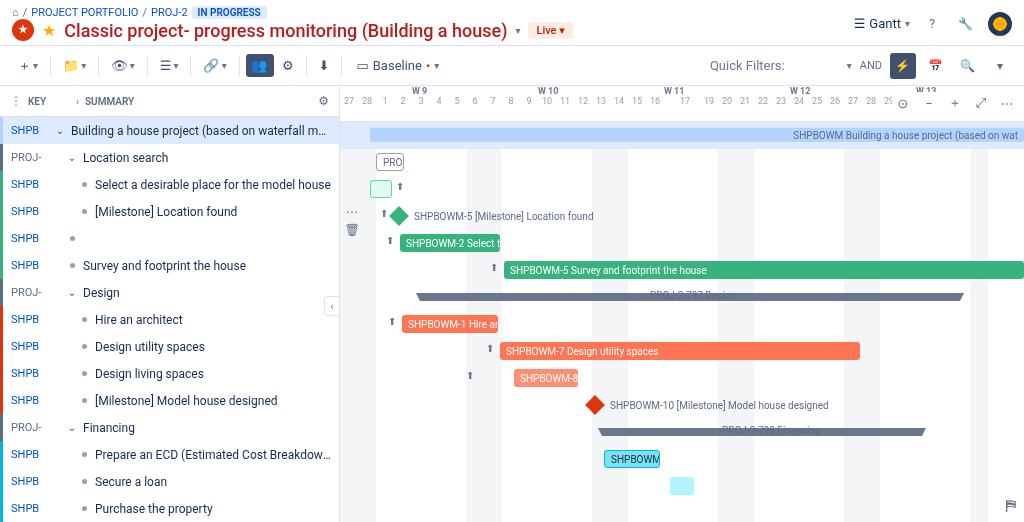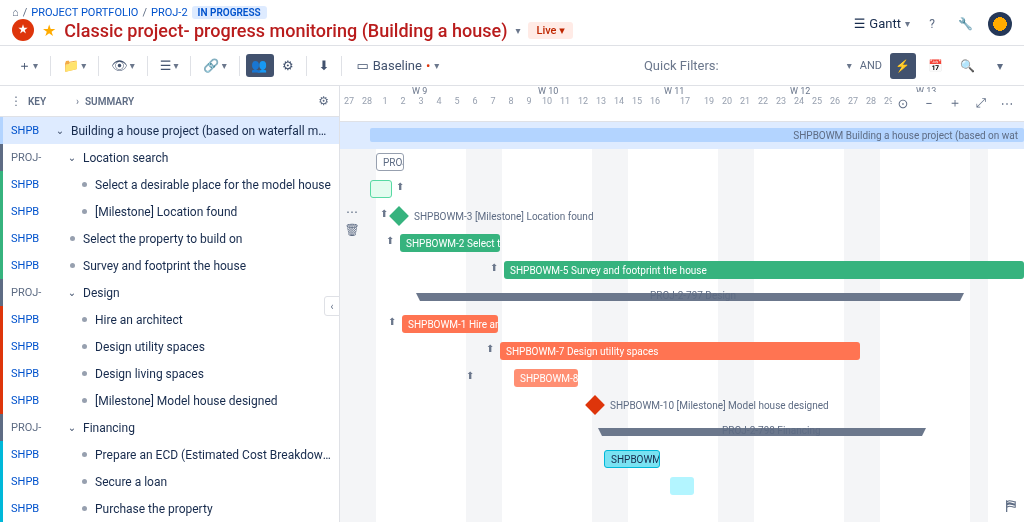--- a/index.html
+++ b/index.html
@@ -24,21 +24,21 @@
 .avatar { width: 24px; height: 24px; border-radius: 50%; background: radial-gradient(circle, #ffab00 40%, #253858 40%); }
 
 
 .toolbar { display: flex; align-items: center; padding: 6px 12px; border-bottom: 1px solid #dfe1e6; gap: 2px; height: 40px; }
 .tool-btn { display: flex; align-items: center; gap: 2px; padding: 4px 6px; color: #42526e; cursor: pointer; border-radius: 3px; font-size: 13px; }
 .tool-btn.dark { background: #42526e; color: #fff; }
 .tool-sep { width: 1px; height: 20px; background: #dfe1e6; margin: 0 4px; }
 .baseline-btn { display: flex; align-items: center; gap: 4px; padding: 4px 8px; font-size: 13px; color: #42526e; }
 .red-dot { color: #de350b; }
 .toolbar-right { margin-left: auto; display: flex; align-items: center; gap: 8px; }
-.quick-filters { color: #6b778c; font-size: 13px; margin-right: 120px; }
+.quick-filters { color: #6b778c; font-size: 13px; margin-right: 54px; }
 .and-label { font-size: 11px; color: #5e6c84; }
 .bolt-btn { width: 26px; height: 26px; background: #42526e; color: #fff; display: flex; align-items: center; justify-content: center; border-radius: 3px; }
 
 
 .main { display: flex; height: calc(522px - 46px - 40px); }
 
 
 .left-panel { width: 340px; border-right: 1px solid #dfe1e6; display: flex; flex-direction: column; position: relative; }
 .left-header { display: flex; align-items: center; padding: 8px 10px; border-bottom: 1px solid #dfe1e6; height: 36px; }
 .col-key { font-size: 10px; font-weight: 600; color: #5e6c84; width: 48px; }
@@ -57,21 +57,21 @@
 .collapse-btn { position: absolute; right: -1px; top: 210px; width: 16px; height: 20px; background: #fff; border: 1px solid #dfe1e6; border-radius: 3px 0 0 3px; display: flex; align-items: center; justify-content: center; font-size: 10px; color: #5e6c84; cursor: pointer; }
 
 
 .gantt { flex: 1; display: flex; flex-direction: column; overflow: hidden; position: relative; }
 .gantt-header { height: 36px; border-bottom: 1px solid #dfe1e6; position: relative; background: #fff; }
 .gantt-controls { position: absolute; right: 6px; top: 6px; display: flex; gap: 4px; background: #fff; z-index: 5; }
 .gantt-controls .icon-btn { width: 22px; height: 22px; font-size: 13px; }
 .quarter-row { display: flex; height: 16px; font-size: 10px; color: #6b778c; position: relative; }
 .quarter-label { position: absolute; }
 .week-row { display: flex; height: 10px; font-size: 9px; color: #6b778c; position: relative; }
-.week-label { position: absolute; }
+.week-label { position: absolute; font-weight: bold; }
 .day-row { display: flex; height: 10px; font-size: 9px; color: #97a0af; position: relative; }
 .day-label { position: absolute; width: 18px; text-align: center; }
 
 .gantt-body { flex: 1; position: relative; overflow: hidden; }
 .gantt-grid { position: absolute; inset: 0; }
 .gantt-col { position: absolute; top: 0; bottom: 0; width: 18px; }
 .gantt-col.weekend { background: #f4f5f7; }
 .gantt-row { position: absolute; left: 0; right: 0; height: 27px; }
 .gantt-row.selected { background: #deebff; }
 
@@ -211,21 +211,20 @@
             <span></span>
           </span>
           <span class="task-summary">[Milestone] Location found</span>
         </div>
         <div class="task-row" style="border-left-color: rgb(54, 179, 126);">
           <span class="task-key">SHPB</span>
           <span style="width: 12px; flex-shrink: 0;"></span>
           <span class="task-dot">
             <span></span>
           </span>
-          <span class="task-summary">Select the property to build on</span>
         </div>
         <div class="task-row" style="border-left-color: rgb(54, 179, 126);">
           <span class="task-key">SHPB</span>
           <span style="width: 12px; flex-shrink: 0;"></span>
           <span class="task-dot">
             <span></span>
           </span>
           <span class="task-summary">Survey and footprint the house</span>
         </div>
         <div class="task-row" style="border-left-color: rgb(94, 108, 132);">
@@ -408,21 +407,21 @@
           </div>
           <div class="gantt-row" style="top: 27px;">
             <div class="bar proj" style="left: 36px; width: 28px;">PROJ</div>
           </div>
           <div class="gantt-row" style="top: 54px;">
             <div class="bar light" style="left: 30px; width: 22px;"></div>
             <div class="arrow-marker" style="left: 56px; top: 5px;">⬆</div>
           </div>
           <div class="gantt-row" style="top: 81px;">
             <div class="milestone green" style="left: 52px;"></div>
-            <div class="bar-label-out" style="left: 74px;">SHPBOWM-3  [Milestone] Location found</div>
+            <div class="bar-label-out" style="left: 74px;">SHPBOWM-5  [Milestone] Location found</div>
             <div class="arrow-marker" style="left: 40px; top: 5px;">⬆</div>
           </div>
           <div class="gantt-row" style="top: 108px;">
             <div class="bar green-solid" style="left: 60px; width: 100px;">SHPBOWM-2   Select the pro</div>
             <div class="arrow-marker" style="left: 46px; top: 5px;">⬆</div>
           </div>
           <div class="gantt-row" style="top: 135px;">
             <div class="bar green-solid" style="left: 164px; width: 520px;">SHPBOWM-5   Survey and footprint the house</div>
             <div class="arrow-marker" style="left: 150px; top: 5px;">⬆</div>
           </div>

